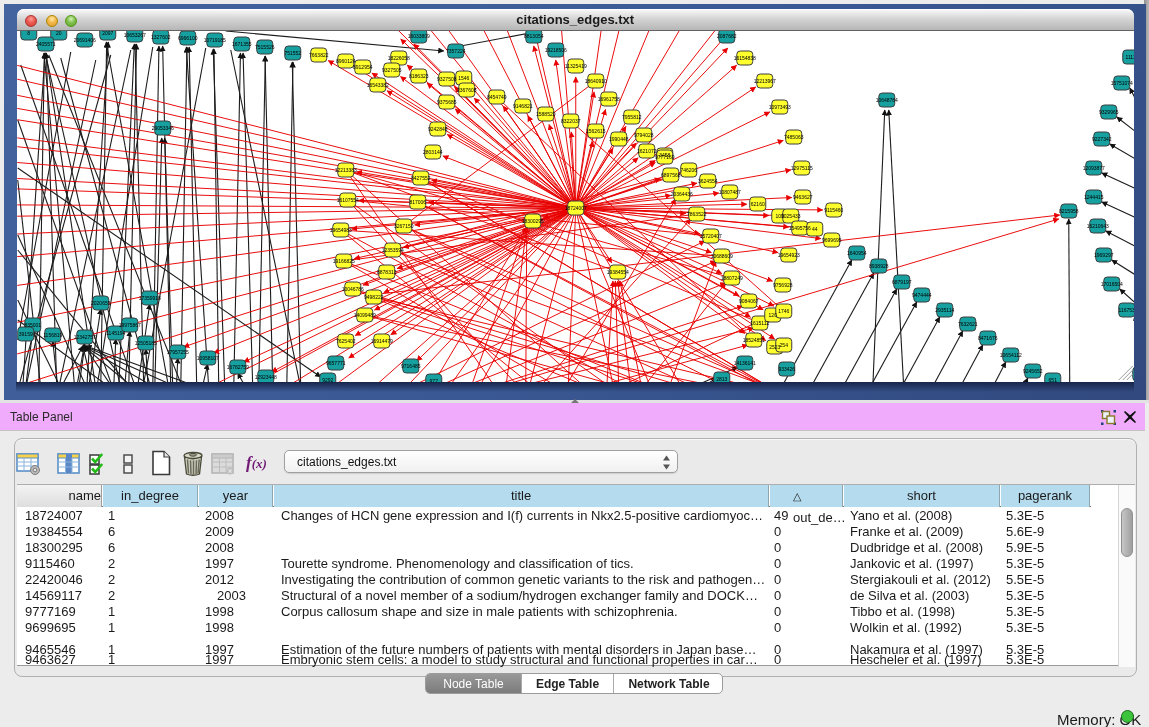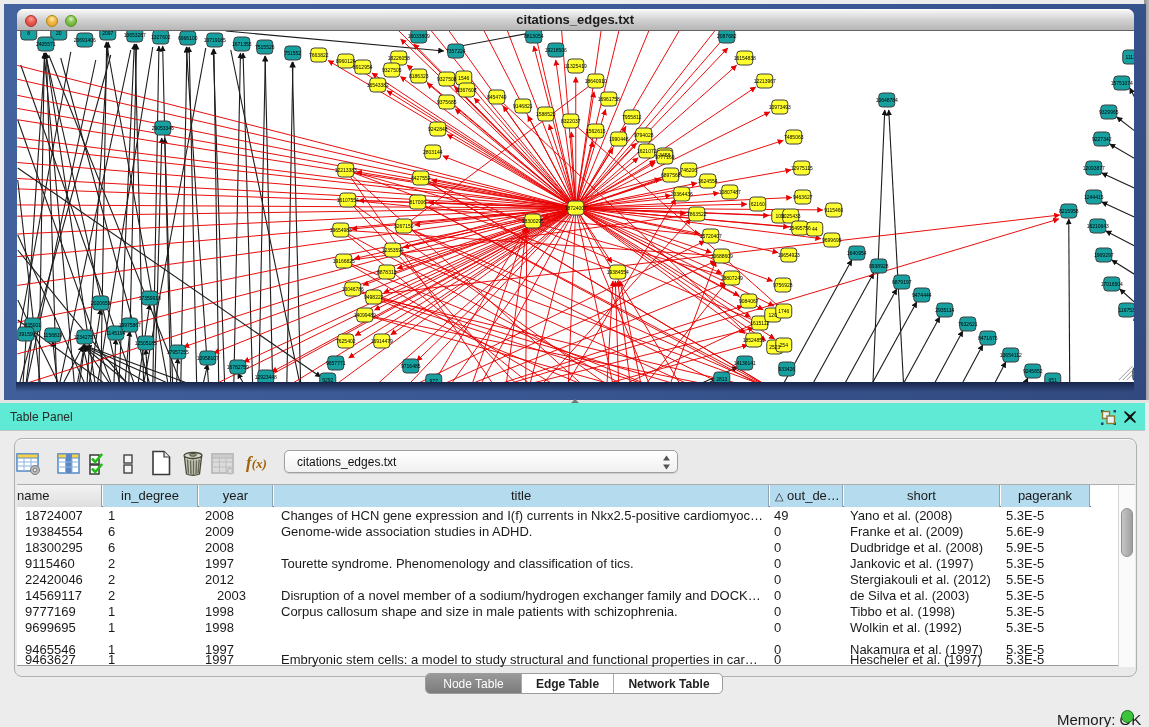--- a/index.html
+++ b/index.html
@@ -584,21 +584,21 @@
         <line x1="1126" y1="380" x2="1132" y2="374"></line>
         <line x1="1118" y1="380" x2="1132" y2="366"></line>
       </g>
     </svg>
 </div>
 
 <div class="abs" style="left:0;top:400px;width:1149px;height:3px;background:#e2e2e2"></div>
 <div class="abs" style="left:571px;top:399px;width:0;height:0;border-left:4px solid transparent;border-right:4px solid transparent;border-bottom:4px solid #777"></div>
 
 <div class="abs" style="left:0;top:403px;width:1149px;height:324px;background:#ececec"></div>
-<div class="abs" style="left:0;top:403px;width:1145px;height:28px;background:#5eead4;border-bottom:1px solid #c3c3c3">
+<div class="abs" style="left:0;top:403px;width:1145px;height:28px;background:#f0abfc;border-bottom:1px solid #c3c3c3">
   <div class="abs" style="left:10px;top:7px;font-size:12px;color:#2a2a2a">Table Panel</div>
   <svg class="abs" style="left:1100px;top:6px;position:absolute" width="18" height="18" viewBox="0 0 18 18">
     <rect x="1" y="1" width="2.5" height="2.5" fill="#1d4078"></rect>
       <rect x="13.5" y="1" width="2.5" height="2.5" fill="#1d4078"></rect>
     <rect x="1" y="13.5" width="2.5" height="2.5" fill="#1d4078"></rect>
       <rect x="13.5" y="13.5" width="2.5" height="2.5" fill="#1d4078"></rect>
     <rect x="2.5" y="2.5" width="7" height="7" fill="#eaf2fb" stroke="#8a7a2a" stroke-width="1.4"></rect>
     <rect x="7" y="7" width="7.5" height="7.5" fill="#eaf2fb" stroke="#8a7a2a" stroke-width="1.4"></rect>
   </svg>
   <svg class="abs" style="left:1123px;top:7px;position:absolute" width="14" height="14" viewBox="0 0 14 14">
@@ -641,55 +641,54 @@
 <path d="M3.5 7 L5.5 24 Q12 26.5 18.5 24 L20.5 7 Q12 10.5 3.5 7 z" fill="#cfcfbf" stroke="#4a4a3a" stroke-width="1.3"></path>
 <path d="M6.5 9.5 L7.5 23.5 M9.5 10.3 L10 24.2 M12.5 10.4 L12.5 24.4 M15.5 10.3 L15 24.2 M18.2 9.5 L17 23.5" stroke="#6a6a5a" stroke-width="1.5" fill="none"></path>
   </svg>
 <svg style="position:absolute;left:211px;top:452px" width="24" height="24" viewBox="0 0 24 24" opacity="0.55">
 <rect x="1" y="2" width="21" height="19" fill="#cfcfcf" stroke="#8a8a8a" stroke-width="1.6"></rect>
 <rect x="1" y="2" width="21" height="4" fill="#b5b5b5" stroke="#8a8a8a"></rect>
 <path d="M1 10 h21 M1 15 h21 M8.5 6 v15 M15 6 v15" stroke="#9a9a9a" stroke-width="1"></path>
 <circle cx="19" cy="19" r="3.6" fill="#9a9a9a"></circle>
     <path d="M17.4 17.4 l3.2 3.2 M20.6 17.4 l-3.2 3.2" stroke="#e2e2e2" stroke-width="1.2"></path>
   </svg>
-<div style="position:absolute;left:246px;top:453px;font-family:'Liberation Serif',serif;font-style:italic;font-weight:bold;font-size:17px;color:#a16207">f<span style="font-size:13px">(x)</span></div>
+<div style="position:absolute;left:246px;top:453px;font-family:'Liberation Serif',serif;font-style:italic;font-weight:bold;font-size:17px;color:#701a75">f<span style="font-size:13px">(x)</span></div>
 
 <div class="abs" style="left:284px;top:450px;width:394px;height:23px;border:1px solid #9f9f9f;border-radius:5px;background:linear-gradient(#fff,#f0f0f0);box-shadow:0 1px 1px rgba(0,0,0,.12)">
   <div class="abs" style="left:12px;top:4px;font-size:12px;color:#111">citations_edges.txt</div>
   <svg class="abs" style="position:absolute;right:6px;top:4px" width="9" height="15" viewBox="0 0 9 15">
     <path d="M4.5 0.5 L8 5.5 L1 5.5 z" fill="#555"></path>
       <path d="M4.5 14.5 L8 9.5 L1 9.5 z" fill="#555"></path>
   </svg>
 </div>
 
 <div class="abs" style="left:17px;top:484px;width:1118px;height:182px;background:#fff;border-top:1px solid #adadad;border-bottom:1px solid #9a9a9a;font-size:13px;color:#1a1a1a">
   <div class="abs" style="left:0;top:0;width:1074px;height:22px;border-bottom:1px solid #777">
-      <div style="position:absolute;left:0px;top:0;width:85px;height:22px;background:linear-gradient(#f3f3f3,#dedede);border-right:1px solid #9d9d9d;line-height:22px;text-align:left">name</div>
+      <div style="position:absolute;left:0px;top:0;width:85px;height:22px;background:linear-gradient(#f3f3f3,#dedede);border-right:1px solid #9d9d9d;line-height:22px;text-align:right">name</div>
       <div style="position:absolute;left:86px;top:0;width:95px;height:22px;background:#b5dcee;border-right:1px solid #8fa6b0;line-height:22px;text-align:center">in_degree</div>
       <div style="position:absolute;left:182px;top:0;width:74px;height:22px;background:#b5dcee;border-right:1px solid #8fa6b0;line-height:22px;text-align:center">year</div>
       <div style="position:absolute;left:257px;top:0;width:495px;height:22px;background:#b5dcee;border-right:1px solid #8fa6b0;line-height:22px;text-align:center">title</div>
-      <div style="position:absolute;left:753px;top:0;width:73px;height:22px;background:#b5dcee;border-right:1px solid #8fa6b0;line-height:22px;text-align:left;padding-left:5px;box-sizing:border-box"><span style="font-size:11px">△</span> out_de…</div>
+      <div style="position:absolute;left:753px;top:0;width:73px;height:22px;background:#b5dcee;border-right:1px solid #8fa6b0;line-height:22px;text-align:left;padding-left:23px;box-sizing:border-box"><span style="font-size:11px">△</span> out_de…</div>
       <div style="position:absolute;left:827px;top:0;width:156px;height:22px;background:#b5dcee;border-right:1px solid #8fa6b0;line-height:22px;text-align:center">short</div>
       <div style="position:absolute;left:984px;top:0;width:89px;height:22px;background:#b5dcee;border-right:1px solid #8fa6b0;line-height:22px;text-align:center">pagerank</div>
     </div>
   <div class="abs" style="left:0;top:23px;width:1118px;height:160px;overflow:hidden">
       <div style="position:absolute;top:0px;left:0;width:100%;height:16px;line-height:16px;white-space:nowrap">
         <span style="position:absolute;left:8px">18724007</span>
         <span style="position:absolute;left:91px">1</span>
         <span style="position:absolute;left:188px">2008</span>
         <span style="position:absolute;left:264px">Changes of HCN gene expression and I(f) currents in Nkx2.5-positive cardiomyoc…</span>
         <span style="position:absolute;left:757px">49</span>
         <span style="position:absolute;left:833px">Yano et al. (2008)</span>
         <span style="position:absolute;left:989px">5.3E-5</span>
       </div>
       <div style="position:absolute;top:16px;left:0;width:100%;height:16px;line-height:16px;white-space:nowrap">
         <span style="position:absolute;left:8px">19384554</span>
         <span style="position:absolute;left:91px">6</span>
         <span style="position:absolute;left:188px">2009</span>
-        <span style="position:absolute;left:264px">Genome-wide association studies in ADHD.</span>
         <span style="position:absolute;left:757px">0</span>
         <span style="position:absolute;left:833px">Franke et al. (2009)</span>
         <span style="position:absolute;left:989px">5.6E-9</span>
       </div>
       <div style="position:absolute;top:32px;left:0;width:100%;height:16px;line-height:16px;white-space:nowrap">
         <span style="position:absolute;left:8px">18300295</span>
         <span style="position:absolute;left:91px">6</span>
         <span style="position:absolute;left:188px">2008</span>
         <span style="position:absolute;left:757px">0</span>
         <span style="position:absolute;left:833px">Dudbridge et al. (2008)</span>
@@ -701,29 +700,30 @@
         <span style="position:absolute;left:188px">1997</span>
         <span style="position:absolute;left:264px">Tourette syndrome. Phenomenology and classification of tics.</span>
         <span style="position:absolute;left:757px">0</span>
         <span style="position:absolute;left:833px">Jankovic et al. (1997)</span>
         <span style="position:absolute;left:989px">5.3E-5</span>
       </div>
       <div style="position:absolute;top:64px;left:0;width:100%;height:16px;line-height:16px;white-space:nowrap">
         <span style="position:absolute;left:8px">22420046</span>
         <span style="position:absolute;left:91px">2</span>
         <span style="position:absolute;left:188px">2012</span>
+        <span style="position:absolute;left:264px">Investigating the contribution of common genetic variants to the risk and pathogen…</span>
         <span style="position:absolute;left:757px">0</span>
         <span style="position:absolute;left:833px">Stergiakouli et al. (2012)</span>
         <span style="position:absolute;left:989px">5.5E-5</span>
       </div>
       <div style="position:absolute;top:80px;left:0;width:100%;height:16px;line-height:16px;white-space:nowrap">
         <span style="position:absolute;left:8px">14569117</span>
         <span style="position:absolute;left:91px">2</span>
         <span style="position:absolute;left:200px">2003</span>
-        <span style="position:absolute;left:264px">Disruption of a novel member of a sodium/hydrogen exchanger family and DOCK…</span>
+        <span style="position:absolute;left:264px">Structural of a novel member of a sodium/hydrogen exchanger family and DOCK…</span>
         <span style="position:absolute;left:757px">0</span>
         <span style="position:absolute;left:833px">de Silva et al. (2003)</span>
         <span style="position:absolute;left:989px">5.3E-5</span>
       </div>
       <div style="position:absolute;top:96px;left:0;width:100%;height:16px;line-height:16px;white-space:nowrap">
         <span style="position:absolute;left:8px">9777169</span>
         <span style="position:absolute;left:91px">1</span>
         <span style="position:absolute;left:188px">1998</span>
         <span style="position:absolute;left:264px">Corpus callosum shape and size in male patients with schizophrenia.</span>
         <span style="position:absolute;left:757px">0</span>
@@ -735,20 +735,21 @@
         <span style="position:absolute;left:91px">1</span>
         <span style="position:absolute;left:188px">1998</span>
         <span style="position:absolute;left:757px">0</span>
         <span style="position:absolute;left:833px">Wolkin et al. (1992)</span>
         <span style="position:absolute;left:989px">5.3E-5</span>
       </div>
       <div style="position:absolute;top:134px;left:0;width:100%;height:16px;line-height:16px;white-space:nowrap">
         <span style="position:absolute;left:8px">9465546</span>
         <span style="position:absolute;left:91px">1</span>
         <span style="position:absolute;left:188px">1997</span>
+        <span style="position:absolute;left:264px">Estimation of the future numbers of patients with mental disorders in Japan base…</span>
         <span style="position:absolute;left:757px">0</span>
         <span style="position:absolute;left:833px">Nakamura et al. (1997)</span>
         <span style="position:absolute;left:989px">5.3E-5</span>
       </div>
       <div style="position:absolute;top:144px;left:0;width:100%;height:16px;line-height:16px;white-space:nowrap">
         <span style="position:absolute;left:8px">9463627</span>
         <span style="position:absolute;left:91px">1</span>
         <span style="position:absolute;left:188px">1997</span>
         <span style="position:absolute;left:264px">Embryonic stem cells: a model to study structural and functional properties in car…</span>
         <span style="position:absolute;left:757px">0</span>

